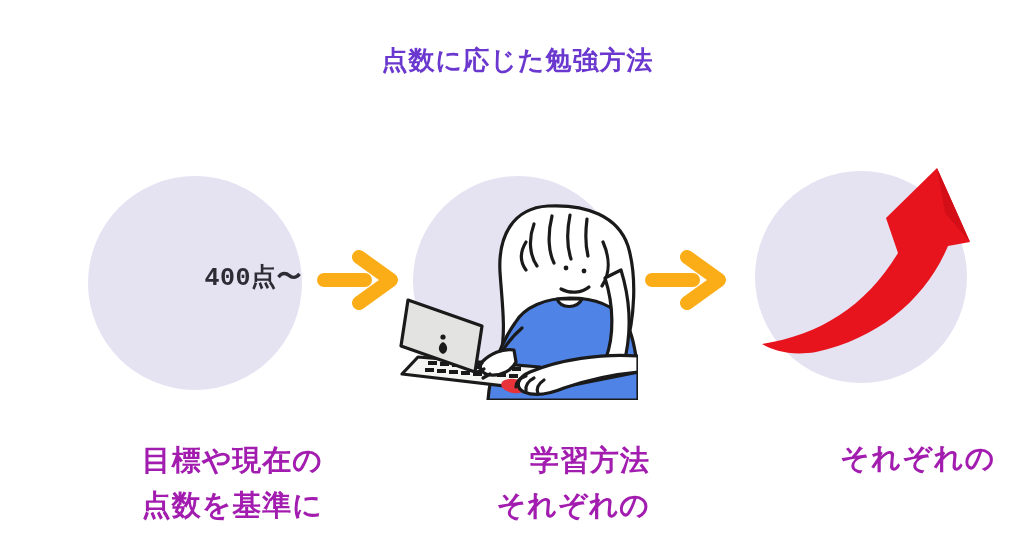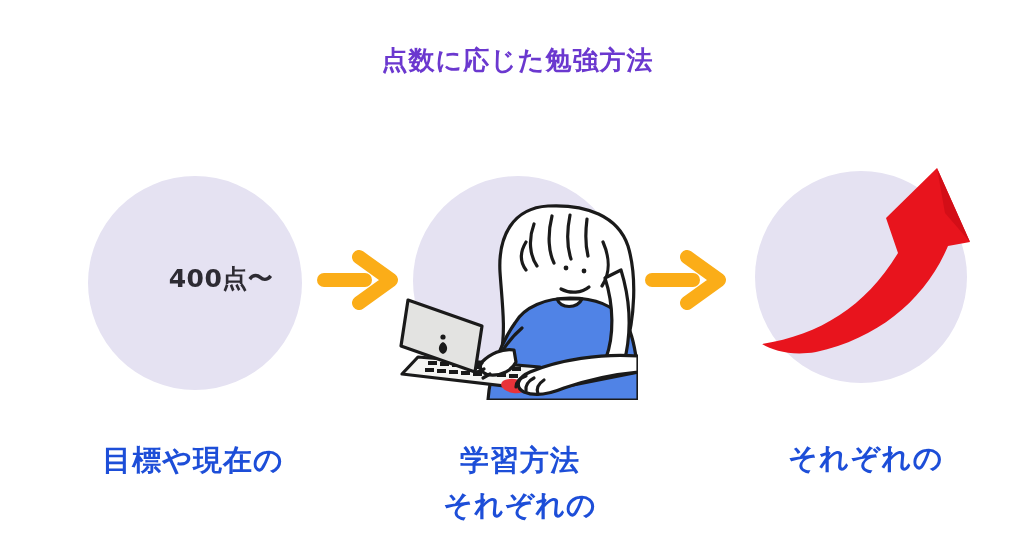--- a/index.html
+++ b/index.html
@@ -12,36 +12,36 @@
     text-align:center;font-size:26px;font-weight:700;letter-spacing:1px;
     color:#6b38cf;
   }
   .circle{
     position:absolute;border-radius:50%;background:#e5e2f2;
   }
   .circle-1{left:88px;top:176px;width:214px;height:214px;}
   .circle-2{left:413px;top:176px;width:210px;height:210px;overflow:visible;}
   .circle-3{left:755px;top:171px;width:212px;height:212px;overflow:visible;}
   .scores{
-    position:absolute;inset:0;display:flex;flex-direction:row;
-    justify-content:center;align-items:center;
-    padding-left:52px;box-sizing:border-box;transform:translateY(-4px);
+    position:absolute;inset:0;display:flex;flex-direction:column;
+    justify-content:center;align-items:flex-end;
+    padding-left:52px;box-sizing:border-box;transform:translateY(-4px);font-family:Liberation Mono, monospace;
   }
   .score-line{
     font-size:25px;font-weight:700;color:#2d2b33;line-height:38px;
     letter-spacing:0.5px;white-space:nowrap;
   }
   .flow-arrow{position:absolute;}
   .arrow-1{left:315px;top:250px;}
   .arrow-2{left:643px;top:250px;}
   .person-svg{position:absolute;left:-15px;top:-16px;}
   .growth-svg{position:absolute;left:-15px;top:-13px;}
   .label{
-    position:absolute;width:260px;text-align:center;
-    font-size:29px;font-weight:700;color:#1d4ed8;line-height:45px;
+    position:absolute;width:260px;text-align:right;
+    font-size:29px;font-weight:700;color:#a21caf;line-height:45px;
     letter-spacing:1px;
     font-family:Liberation Serif, serif;
   }
   .label-1{left:63px;top:438px;}
   .label-2{left:390px;top:438px;}
   .label-3{left:736px;top:436px;letter-spacing:1.5px;}
 </style>
 </head>
 <body>
 
@@ -115,20 +115,21 @@
 
   <div class="circle circle-3">
     <svg class="growth-svg" width="250" height="240" viewBox="0 0 250 240">
       <path fill="#e8141d" d="M22,186 C80,177 126,148 158,95 L146,60 L197,10 L230,84 L208,88 C186,140 140,180 76,194 C52,198 34,193 22,186 Z"></path>
       <polygon fill="#d30e17" points="197,10 230,84 205,55"></polygon>
     </svg>
   </div>
 
   <div class="label label-1">
     <div>目標や現在の</div>
+    <div>点数を基準に</div>
   </div>
 
   <div class="label label-2">
     <div>学習方法</div>
     <div>それぞれの</div>
   </div>
 
   <div class="label label-3">
     <div>それぞれの</div>
   </div>

